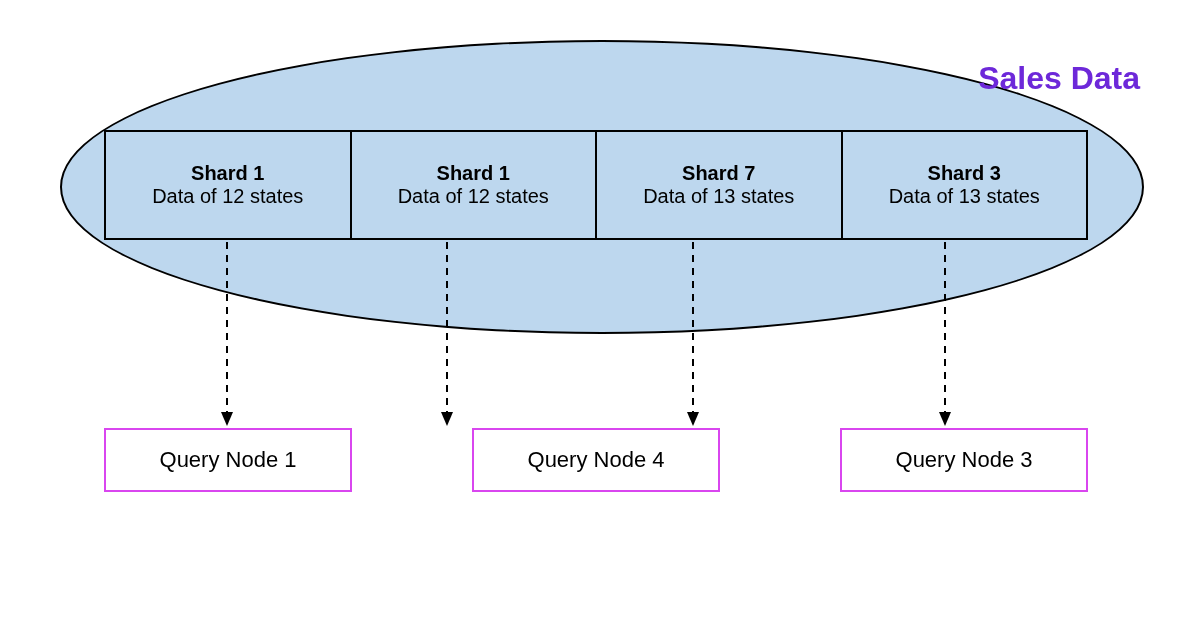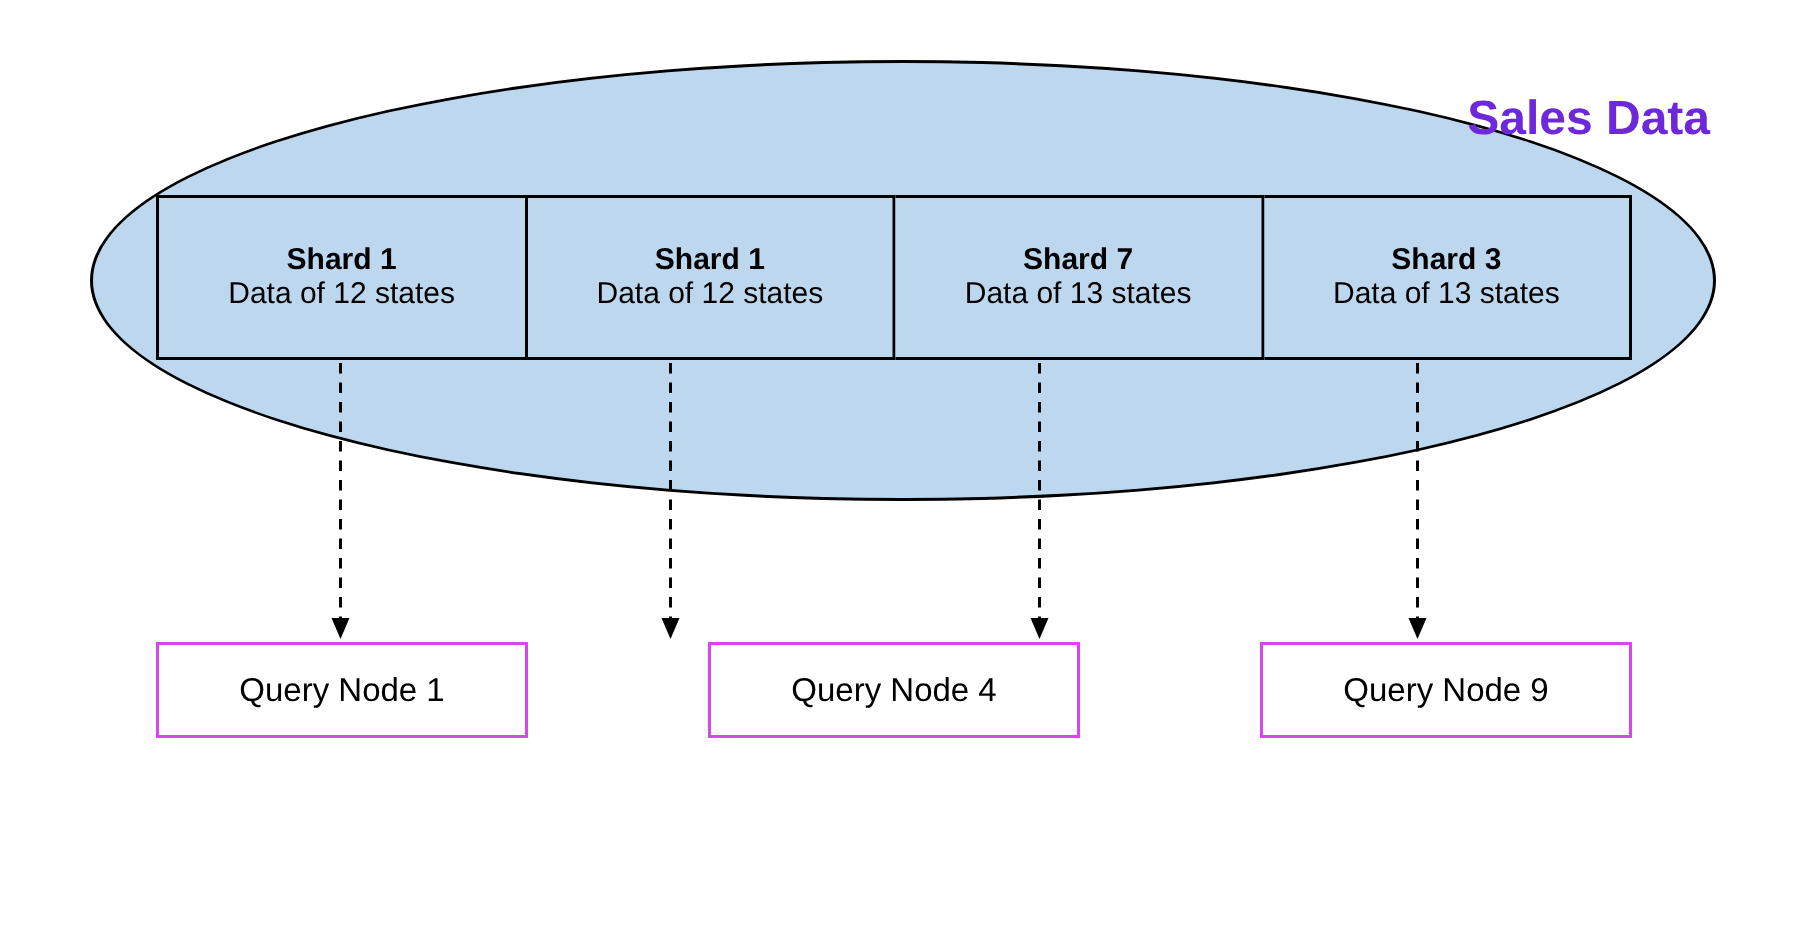--- a/index.html
+++ b/index.html
@@ -123,14 +123,14 @@
   </defs>
   <line x1="227" y1="242" x2="227" y2="424" stroke="#000" stroke-width="2" stroke-dasharray="7,6" marker-end="url(#arrowhead)"></line>
   <line x1="447" y1="242" x2="447" y2="424" stroke="#000" stroke-width="2" stroke-dasharray="7,6" marker-end="url(#arrowhead)"></line>
   <line x1="693" y1="242" x2="693" y2="424" stroke="#000" stroke-width="2" stroke-dasharray="7,6" marker-end="url(#arrowhead)"></line>
   <line x1="945" y1="242" x2="945" y2="424" stroke="#000" stroke-width="2" stroke-dasharray="7,6" marker-end="url(#arrowhead)"></line>
 </svg>
 
 <div class="node-row">
   <div class="node">Query Node 1</div>
   <div class="node">Query Node 4</div>
-  <div class="node">Query Node 9</div>
+  <div class="node">Query Node 3</div>
 </div>
 
 </body></html>

